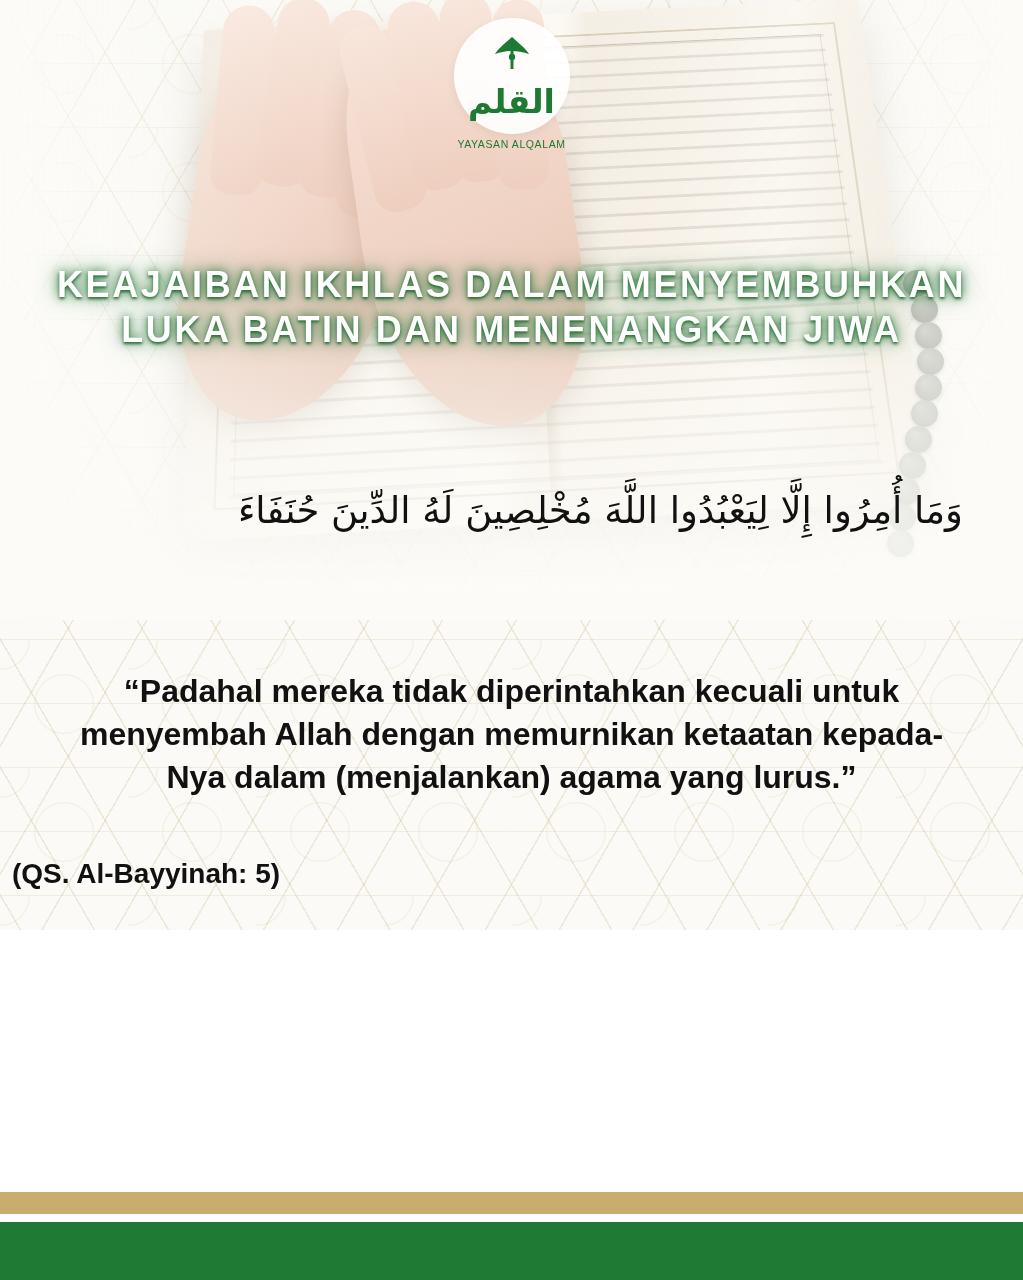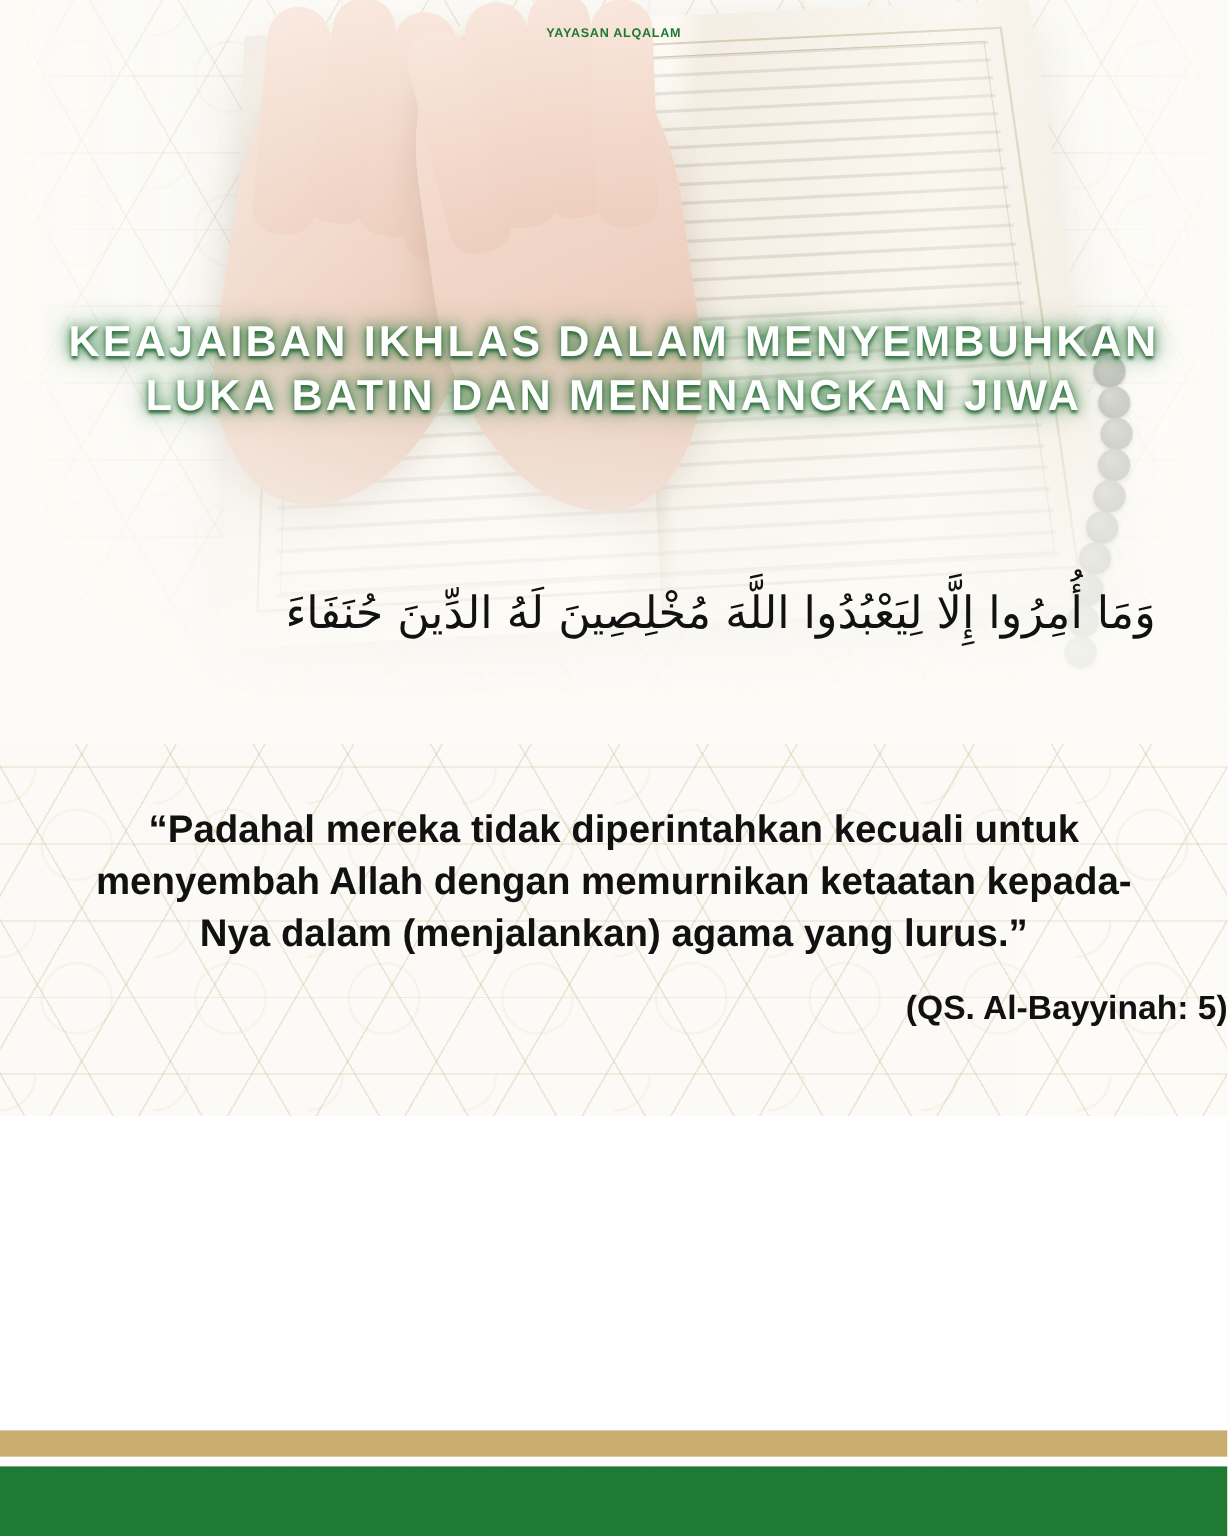--- a/index.html
+++ b/index.html
@@ -177,21 +177,21 @@
     font-weight: bold;
     line-height: 1;
     margin-top: 6px;
     font-family: "DejaVu Sans", sans-serif;
   }
   .logo-caption {
     margin-top: 4px;
     font-size: 10.5px;
     letter-spacing: 0.6px;
     color: #1e7a32;
-    font-weight: bold;
+    font-weight: normal;
   }
 
   
   .headline {
     position: absolute;
     left: 0;
     right: 0;
     top: 262px;
     z-index: 5;
     text-align: center;
@@ -234,26 +234,27 @@
     font-size: 32px;
     font-weight: bold;
     line-height: 1.34;
     color: #111111;
     padding: 0 70px;
   }
   .reference {
     position: absolute;
     left: 0;
     right: 0;
-    top: 824px;
+    top: 858px;
     z-index: 5;
-    text-align: right;
+    text-align: left;
     font-size: 28px;
     font-weight: bold;
     color: #111111;
+    padding-left: 12px;
   }
 
   
   .bottom-area {
     position: absolute;
     left: 0;
     bottom: 0;
     width: 100%;
     z-index: 7;
   }
@@ -321,20 +322,30 @@
         <div class="finger" style="left:58px;top:-24px;transform:rotate(-2deg);"></div>
         <div class="finger" style="left:106px;top:-26px;transform:rotate(2deg);"></div>
         <div class="finger" style="left:152px;top:-12px;transform:rotate(6deg);"></div>
       </div>
 
     </div>
     <div class="photo-fade"></div>
   </div>
 
   <div class="logo-wrap">
+    <div class="logo-circle">
+      <span>
+        <svg width="46" height="40" viewBox="0 0 46 40" aria-hidden="true">
+          <path d="M23 2 C15 9 9 14 6 19 C12 17 18 16 23 16 C28 16 34 17 40 19 C37 14 31 9 23 2 Z" fill="#1e7a32"></path>
+          <path d="M23 13 L23 34" stroke="#1e7a32" stroke-width="3"></path>
+          <circle cx="23" cy="22" r="3.2" fill="#1e7a32"></circle>
+        </svg>
+      </span>
+      <div class="logo-arabic">القلم</div>
+    </div>
     <div class="logo-caption">YAYASAN ALQALAM</div>
   </div>
 
   <div class="headline">KEAJAIBAN IKHLAS DALAM MENYEMBUHKAN LUKA BATIN DAN MENENANGKAN JIWA</div>
 
   <div class="ayah">وَمَا أُمِرُوا إِلَّا لِيَعْبُدُوا اللَّهَ مُخْلِصِينَ لَهُ الدِّينَ حُنَفَاءَ</div>
 
   <div class="translation">“Padahal mereka tidak diperintahkan kecuali untuk menyembah Allah dengan memurnikan ketaatan kepada-Nya dalam (menjalankan) agama yang lurus.”</div>
 
   <div class="reference">(QS. Al-Bayyinah: 5)</div>

